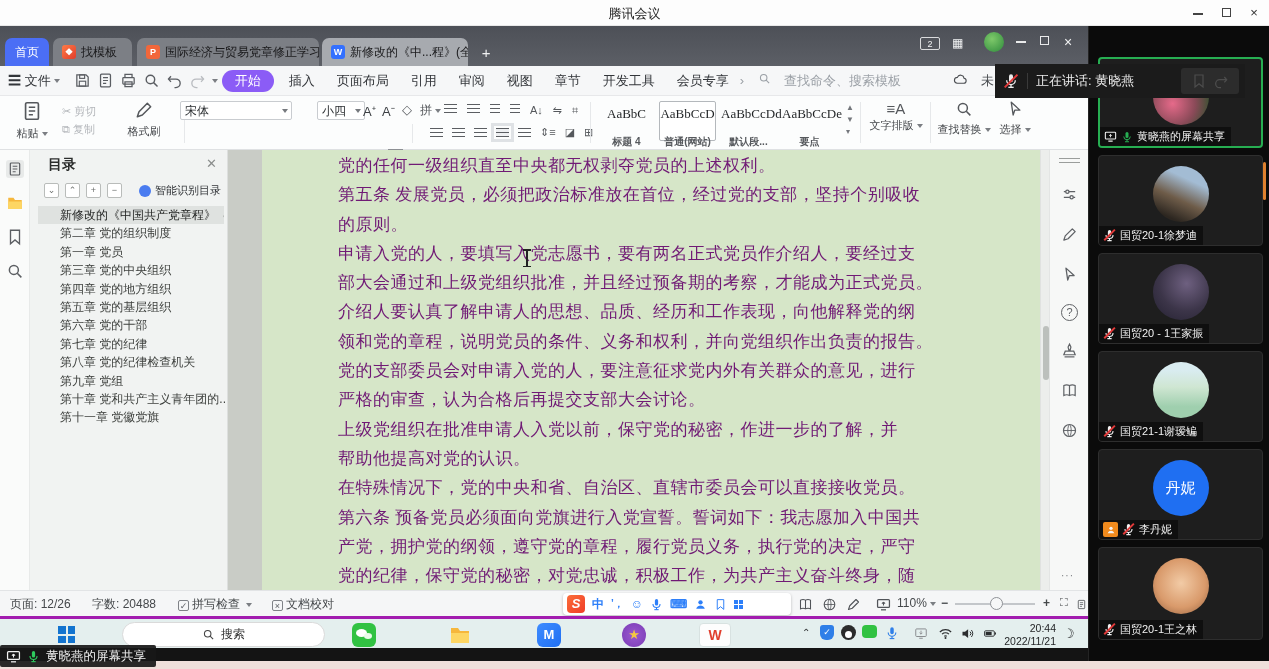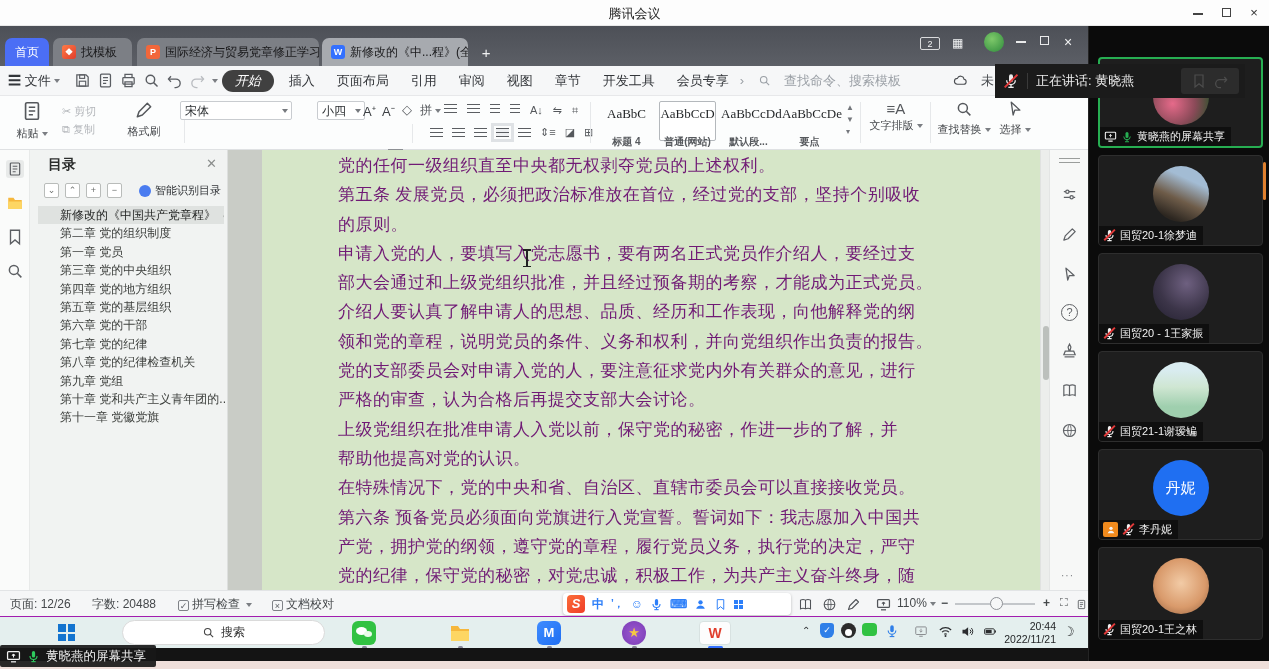--- a/index.html
+++ b/index.html
@@ -24,25 +24,25 @@
          display:flex; align-items:center; padding:0 9px; gap:5px; white-space:nowrap; overflow:hidden; }
   .tabicon { width:14px; height:14px; border-radius:3px; display:inline-flex; align-items:center; justify-content:center;
              color:#fff; font-size:9px; font-weight:bold; flex:0 0 auto; }
   .dot-org { width:6px; height:6px; border-radius:50%; background:#f0a33c; display:inline-block; }
   .wctl { position:absolute; top:8px; color:#f2f3f4; font-size:12px; }
 
   
   #menubar { left:0; top:40px; width:1088px; height:30px; background:#f6f7f8; border-bottom:1px solid #e7e8ea;
              display:flex; align-items:center; font-size:13px; color:#33363a; }
   .mitem { padding:0 11px; line-height:30px; white-space:nowrap; }
-  .mactive { background:#404040; color:#fff; border-radius:12px; line-height:22px; padding:0 13px; margin:1px 4px;font-style:italic; }
+  .mactive { background:#8b5cf6; color:#fff; border-radius:12px; line-height:22px; padding:0 13px; margin:1px 4px; }
   .qicon { width:17px; height:17px; margin:0 3px; color:#5a5d62; flex:0 0 auto; }
   .chev { display:inline-block; width:0; height:0; border-left:3.5px solid transparent; border-right:3.5px solid transparent;
           border-top:4px solid #7b7e83; vertical-align:middle; margin-left:3px; }
-  .msearch { color:#9ba0a6; display:flex; align-items:center; gap:13px; margin-left:14px; }
+  .msearch { color:#9ba0a6; display:flex; align-items:flex-start; gap:13px; margin-left:14px; }
 
   
   #ribbon { left:0; top:70px; width:1088px; height:54px; background:#fcfdfd; border-bottom:1px solid #dfe1e3; }
   .vsep { position:absolute; top:6px; bottom:6px; width:1px; background:#e6e8ea; }
   .rlabel { font-size:11px; color:#44474b; text-align:center; }
   .ricon { color:#55585c; }
   .combo { position:absolute; height:19px; border:1px solid #c9ccd0; background:#fff; border-radius:2px;
            font-size:12px; color:#2b2e31; padding:1px 4px; }
   .combo i { position:absolute; right:3px; top:7px; width:0; height:0; border-left:3px solid transparent;
              border-right:3px solid transparent; border-top:4px solid #76797e; }
@@ -103,21 +103,21 @@
       linear-gradient(#2d7ff9,#2d7ff9) 0 0/4px 4px no-repeat,
       linear-gradient(#2d7ff9,#2d7ff9) 100% 0/4px 4px no-repeat,
       linear-gradient(#2d7ff9,#2d7ff9) 0 100%/4px 4px no-repeat,
       linear-gradient(#2d7ff9,#2d7ff9) 100% 100%/4px 4px no-repeat; }
   .viewicon { position:absolute; top:6px; width:15px; height:15px; color:#515459; }
   #zoomtrack { position:absolute; left:913px; top:12px; width:112px; height:2px; background:#c3c6ca; }
   #zoomknob { position:absolute; left:962px; top:6px; width:13px; height:13px; border-radius:50%; background:#f6f7f8;
               border:1.5px solid #8f9297; }
 
   
-  #taskbar { left:0; top:590px; width:1088px; height:32px; background:#e4efee; border-top:1px solid #a21caf; }
+  #taskbar { left:0; top:590px; width:1088px; height:32px; background:#e4efee; border-top:3px solid #a21caf; }
   .tbi { position:absolute; top:4px; width:24px; height:24px; }
   .rundot { position:absolute; top:29px; width:5px; height:2.5px; border-radius:2px; background:#889; }
   #tsearch { position:absolute; left:122px; top:3px; width:203px; height:25px; background:#fff; border:1px solid #dadada;
              border-radius:13px; display:flex; align-items:center; justify-content:center; gap:6px; font-size:12px; color:#333; }
   .winlogo { width:17px; height:17px; background:#1374cf;
      -webkit-mask:none; position:relative; }
   .winlogo:before { content:""; position:absolute; left:0; right:0; top:7.5px; height:2px; background:#e4efee; }
   .winlogo:after { content:""; position:absolute; top:0; bottom:0; left:7.5px; width:2px; background:#e4efee; }
   .trayi { position:absolute; top:8px; color:#2b2d2f; }
   #clock { position:absolute; left:1000px; top:3px; width:56px; text-align:right; font-size:10.5px; color:#1e2022; line-height:13px; }

